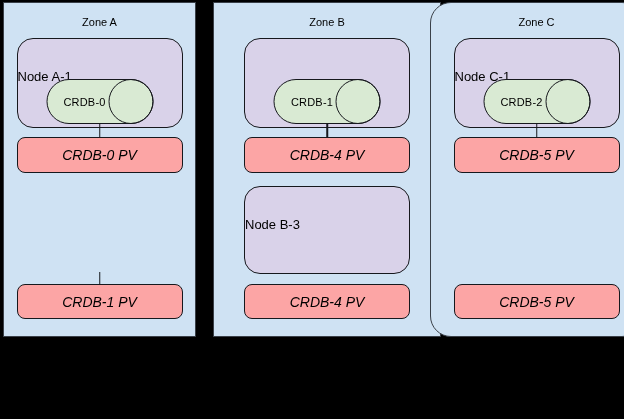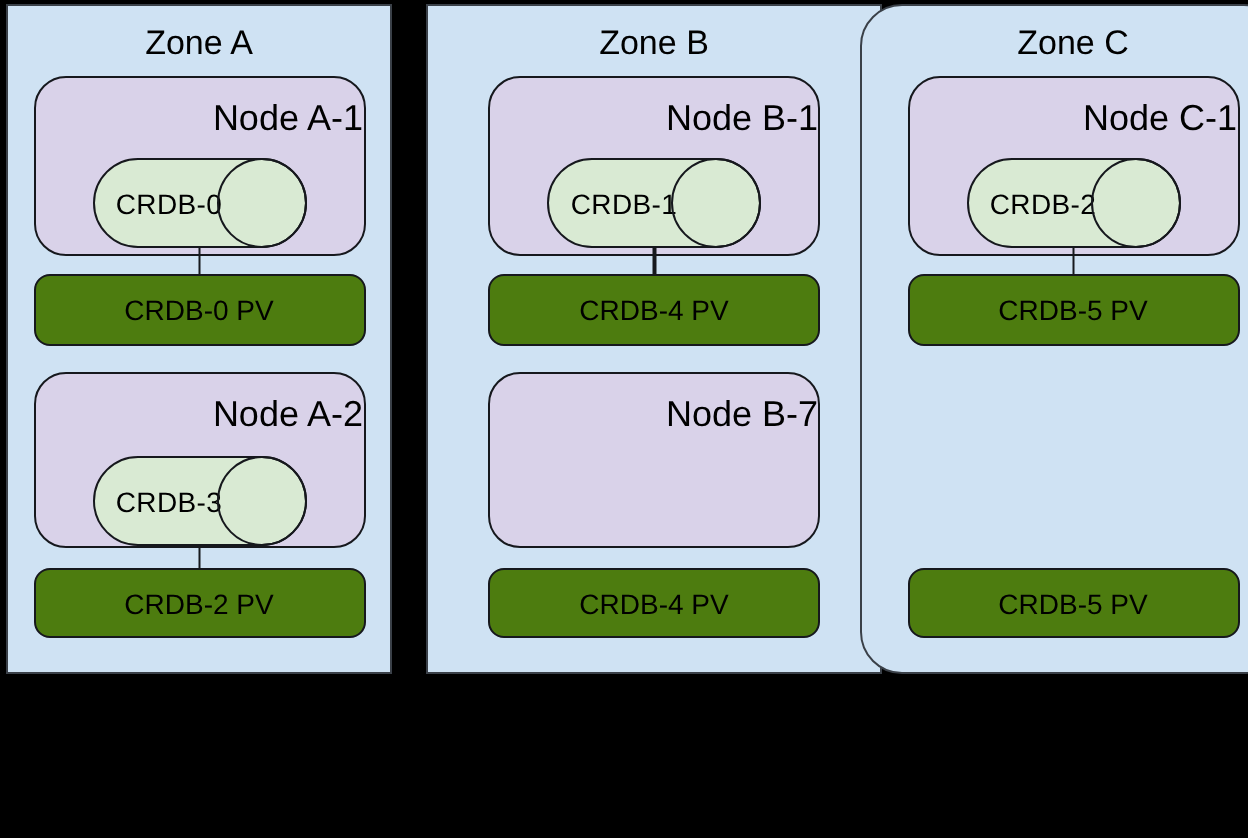--- a/index.html
+++ b/index.html
@@ -12,61 +12,62 @@
   .canvas{position:absolute;left:0;top:0;width:624px;height:419px;}
   .zone{
     position:absolute;top:2px;height:335px;box-sizing:border-box;
     background:#cfe2f3;border:1.5px solid #3a4048;
   }
   .zone-a{left:3px;width:193px;}
   .zone-b{left:213px;width:228px;}
   .zone-c{left:430px;width:213px;border-radius:21px;}
   .zone-title{
     position:absolute;top:10px;left:0;width:100%;text-align:center;
-    font-size:17px;line-height:18px;
+    font-size:11px;line-height:18px;
   }
   .node{
     position:absolute;left:50%;transform:translateX(-50%);width:166px;
     box-sizing:border-box;background:#d9d2e9;border:1px solid #16181d;
     border-radius:16px;
   }
   .node-1{top:35px;height:90px;}
   .node-2{top:183px;height:88px;}
   .node-title{
-    position:absolute;top:12px;left:0;width:100%;text-align:right;
-    font-size:18px;line-height:16px;
+    position:absolute;top:30px;left:0;width:100%;text-align:left;
+    font-size:13px;line-height:16px;
   }
   .pod{
     position:absolute;left:50%;transform:translateX(-50%);width:107px;height:45px;
     box-sizing:border-box;background:#d9ead3;border:1px solid #16181d;
     border-radius:23px;
   }
   .pod-n1{top:40px;}
   .pod-n2{top:41px;}
   .pod-cap{
     position:absolute;top:-1px;right:-1px;width:43px;height:43px;
     border:1px solid #16181d;border-radius:50%;box-sizing:content-box;
     background:transparent;
   }
   .pod-label{
     position:absolute;left:0;right:30px;top:0;bottom:0;
     display:flex;align-items:center;justify-content:center;
-    font-size:14px;letter-spacing:0.2px;
+    font-size:11px;letter-spacing:0.2px;
   }
   .connector{
     position:absolute;left:50%;transform:translateX(-50%);width:1.5px;
     background:#16181d;
   }
   .connector-1{top:120px;height:14px;}
   .connector-2{top:269px;height:12px;}
   .pv{
     position:absolute;left:50%;transform:translateX(-50%);width:166px;
-    box-sizing:border-box;background:#4d7c0f;border:1px solid #16181d;
+    box-sizing:border-box;background:#fca5a5;border:1px solid #16181d;
     border-radius:8px;display:flex;align-items:center;justify-content:center;
     font-size:14px;
+    font-style:italic;
   }
   .pv-1{top:134px;height:36px;}
   .pv-2{top:281px;height:35px;}
 </style>
 </head>
 <body>
 
 <div class="canvas">
 
   <div class="zone zone-a">
@@ -77,50 +78,42 @@
       <div class="pod pod-n1">
         <span class="pod-label">CRDB-0</span>
         <span class="pod-cap"></span>
       </div>
     </div>
     <div class="connector connector-1"></div>
     <div class="pv pv-1">
       <span>CRDB-0 PV</span>
     </div>
 
-    <div class="node node-2">
-      <div class="node-title">Node A-2</div>
-      <div class="pod pod-n2">
-        <span class="pod-label">CRDB-3</span>
-        <span class="pod-cap"></span>
-      </div>
-    </div>
     <div class="connector connector-2"></div>
     <div class="pv pv-2">
-      <span>CRDB-2 PV</span>
+      <span>CRDB-1 PV</span>
     </div>
   </div>
 
   <div class="zone zone-b">
     <div class="zone-title">Zone B</div>
 
     <div class="node node-1">
-      <div class="node-title">Node B-1</div>
       <div class="pod pod-n1">
         <span class="pod-label">CRDB-1</span>
         <span class="pod-cap"></span>
       </div>
     </div>
     <div class="connector connector-1"></div>
     <div class="pv pv-1">
       <span>CRDB-4 PV</span>
     </div>
 
     <div class="node node-2">
-      <div class="node-title">Node B-7</div>
+      <div class="node-title">Node B-3</div>
     </div>
     <div class="pv pv-2">
       <span>CRDB-4 PV</span>
     </div>
   </div>
 
   <div class="zone zone-c">
     <div class="zone-title">Zone C</div>
 
     <div class="node node-1">

